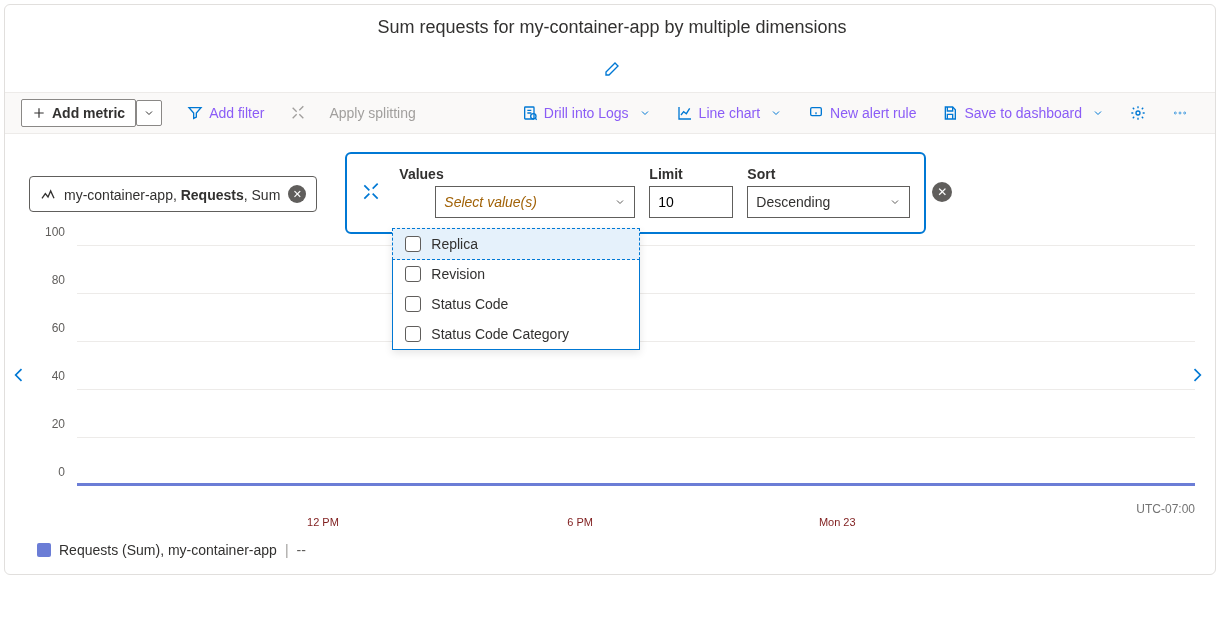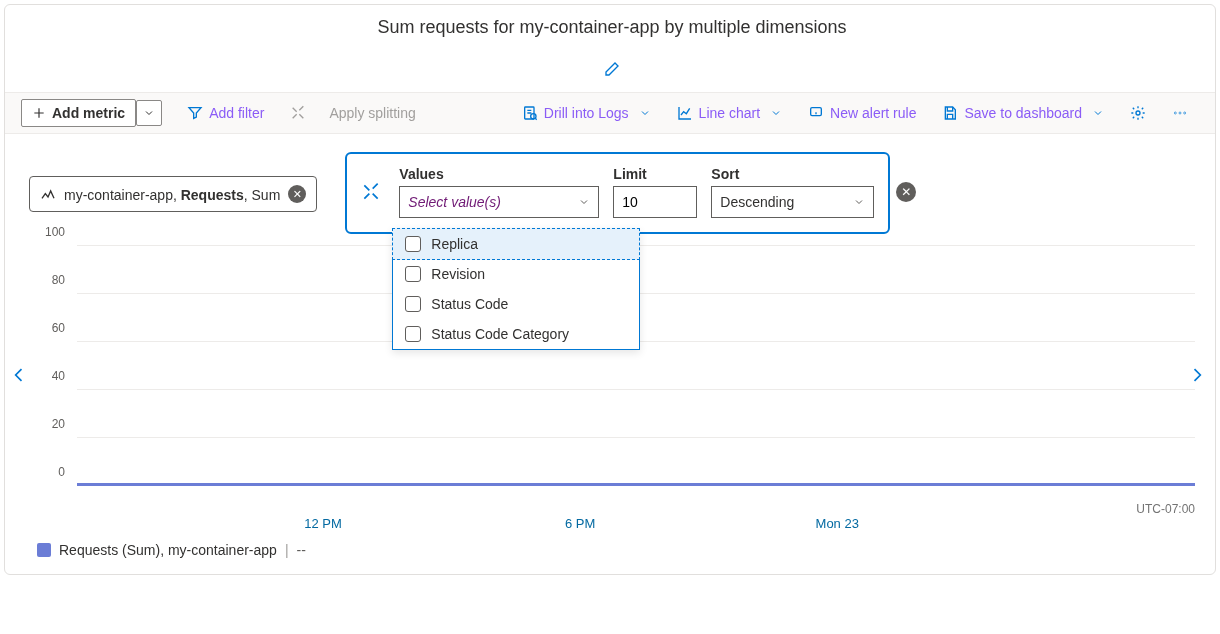--- a/index.html
+++ b/index.html
@@ -23,38 +23,38 @@
 .metric-row { display: flex; align-items: flex-start; gap: 28px; margin-bottom: 12px; padding-left: 8px; position: relative; }
 .chip { display: inline-flex; align-items: flex-end; gap: 8px; border: 1px solid #605e5c; border-radius: 4px; padding: 8px 10px; background: #fff; margin-top: 24px; }
 .chip-remove { width: 18px; height: 18px; border-radius: 50%; background: #605e5c; color: #fff; display: flex; align-items: center; justify-content: center; font-size: 11px; cursor: pointer; }
 
 .split-panel { border: 2px solid #0078d4; border-radius: 6px; padding: 12px 14px 14px 14px; display: flex; align-items: flex-end; gap: 14px; background: #fff; position: relative; }
 .split-icon { align-self: center; padding-right: 4px; }
 .field-group { display: flex; flex-direction: column; gap: 4px; }
 .field-label { font-weight: 600; font-size: 14px; }
 .select, .input { border: 1px solid #605e5c; padding: 5px 8px; font-size: 14px; background: #fff; height: 32px; display: flex; align-items: center; justify-content: space-between; gap: 8px; }
 .select { cursor: pointer; }
-.values-select { width: 200px; font-style: italic; color: #701a75; }
+.values-select { width: 200px; font-style: italic; color: #a16207; margin-left: 36px; }
 .limit-input { width: 84px; }
 .sort-select { width: 163px; }
 .panel-remove { width: 20px; height: 20px; border-radius: 50%; background: #605e5c; color: #fff; display: flex; align-items: center; justify-content: center; font-size: 12px; cursor: pointer; align-self: flex-start; margin-top: 24px; position: absolute; right: -28px; top: 4px; }
 
 .dropdown { position: absolute; top: 76px; left: 47px; width: 248px; border: 1px solid #0078d4; background: #fff; z-index: 10; box-shadow: 0 3px 8px rgba(0,0,0,0.1); }
 .dropdown-item { padding: 7px 12px; display: flex; align-items: center; gap: 10px; cursor: pointer; }
 .dropdown-item:first-child { background: #e5f1fb; border: 1px dashed #0078d4; margin: -1px; }
 .checkbox { width: 16px; height: 16px; border: 1px solid #605e5c; border-radius: 3px; background: #fff; }
 
 .chart-area { position: relative; height: 280px; margin: 0 4px 16px 4px; }
 .y-axis { position: absolute; left: 0; top: 0; bottom: 40px; width: 48px; }
 .y-tick { position: absolute; left: 0; width: 48px; text-align: right; font-size: 12px; color: #605e5c; padding-right: 8px; transform: translateY(-50%); }
 .grid { position: absolute; left: 52px; right: 0; top: 0; bottom: 40px; }
 .grid-line { position: absolute; left: 0; right: 0; border-top: 1px solid #edebe9; }
 .data-line { position: absolute; left: 0; right: 0; bottom: 0; height: 3px; background: #6b7dd6; }
 .x-axis { position: absolute; left: 52px; right: 0; bottom: 10px; }
-.x-tick { position: absolute; font-size: 13px; color: #0369a1; transform: translateX(-50%); }
+.x-tick { position: absolute; font-size: 11px; color: #7f1d1d; transform: translateX(-50%); }
 .tz-label { position: absolute; right: 0; bottom: 10px; font-size: 12px; color: #737373; }
 
 .nav-arrow { position: absolute; top: 360px; width: 24px; height: 24px; cursor: pointer; }
 .nav-left { left: 4px; }
 .nav-right { right: 4px; }
 
 .legend { display: flex; align-items: center; gap: 8px; padding-left: 16px; margin-top: 8px; }
 .legend-swatch { width: 14px; height: 14px; background: #6b7dd6; border-radius: 2px; }
 .legend-sep { color: #a19f9d; }
 .legend-val { color: #605e5c; }

